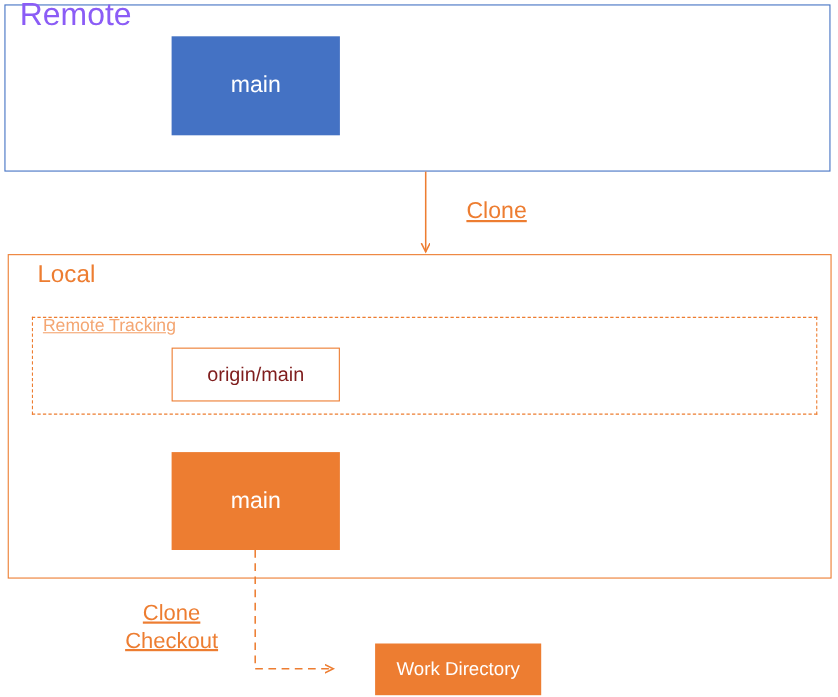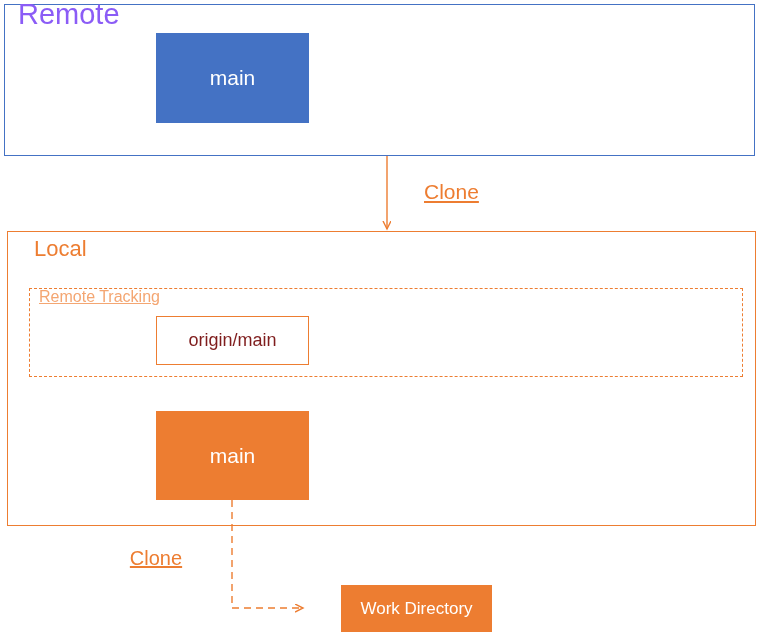--- a/index.html
+++ b/index.html
@@ -183,15 +183,16 @@
     </defs>
 
     <path d="M387,156 L387,229" fill="none" stroke="#ED7D31" stroke-width="1.4" marker-end="url(#arrow-solid)"></path>
 
     <path d="M232,500 L232,608 L303,608" fill="none" stroke="#ED7D31" stroke-width="1.4" stroke-dasharray="7,5" marker-end="url(#arrow-dashed)"></path>
   </svg>
 
   <div class="edge-label" id="clone-label">Clone</div>
   <div class="edge-label" id="auto-checkout-label">
     <div>Clone</div>
+    <div>Checkout</div>
   </div>
 
 </div>
 
 </body></html>

